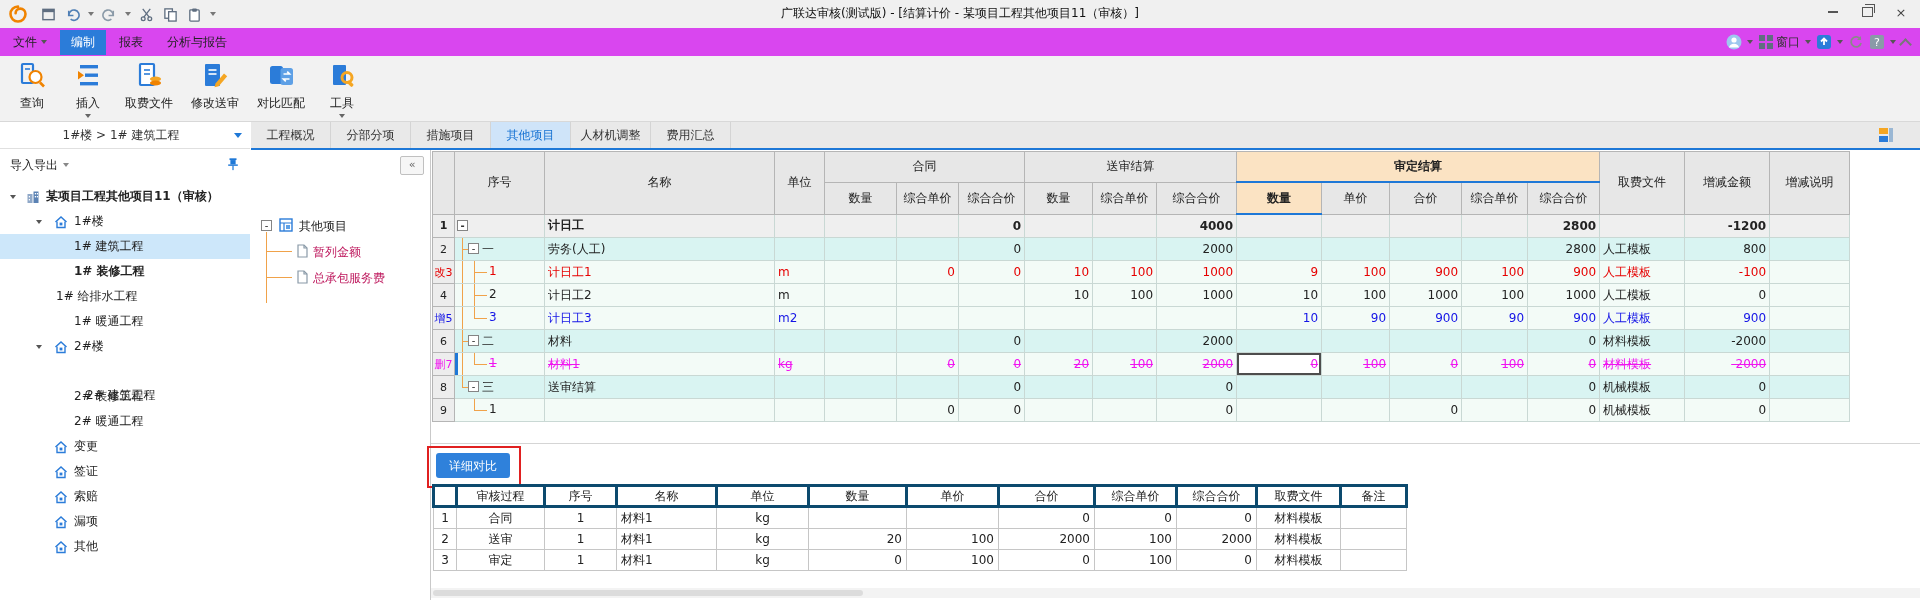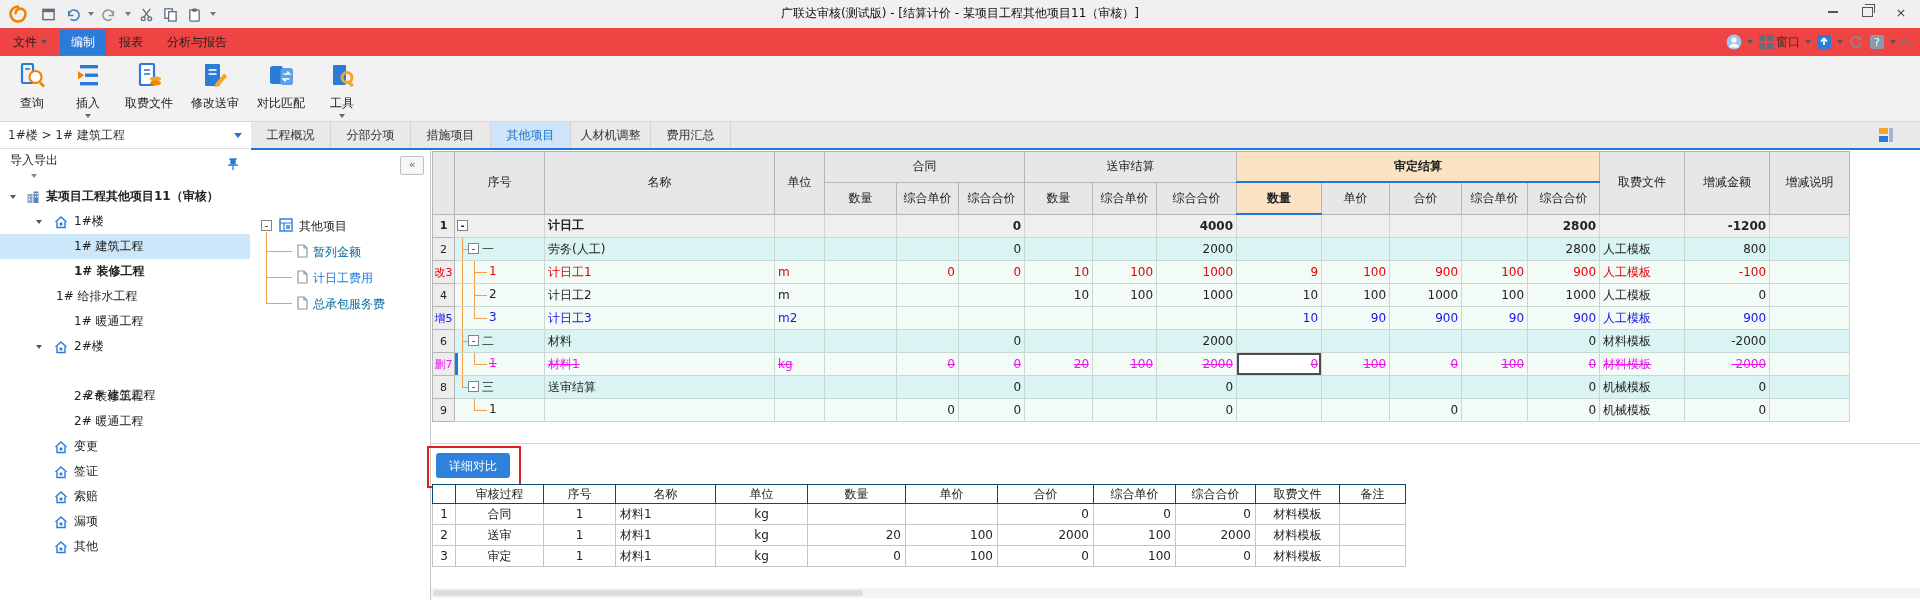--- a/index.html
+++ b/index.html
@@ -11,42 +11,42 @@
   #quick{left:40px;top:4px;height:20px;display:flex;align-items:center;gap:7px;}
   .qicon{width:17px;height:17px;display:flex;align-items:center;justify-content:center;}
   .qicon svg{width:15px;height:15px;}
   #title-text{left:0;top:0;width:1920px;height:26px;text-align:center;line-height:26px;color:#111;}
   #wincontrols{right:2px;top:0;display:flex;}
   .winbtn{width:34px;height:24px;display:flex;align-items:center;justify-content:center;color:#444;font-size:13px;}
   .minbar{width:10px;height:2px;background:#555;}
   .restore{width:9px;height:8px;border:1px solid #555;position:relative;background:#f0f0f0;}
   .restore:before{content:'';position:absolute;left:2px;top:-4px;width:9px;height:8px;border:1px solid #555;border-bottom:none;border-left:none;}
   
-  #menubar{left:0;top:28px;width:1920px;height:28px;background:#ef4444;display:flex;align-items:center;}
+  #menubar{left:0;top:28px;width:1920px;height:28px;background:#d946ef;display:flex;align-items:center;}
   .mitem{padding:4px 11px;margin-left:2px;display:flex;align-items:center;gap:4px;color:#222;}
   .mitem.active{background:#2b7cd9;color:#fff;}
   .caret{width:0;height:0;border-left:4px solid transparent;border-right:4px solid transparent;border-top:5px solid #555;display:inline-block;}
   .caret.blue{border-top-color:#1e78d7;}
   .caret.sm{border-left-width:3px;border-right-width:3px;border-top-width:4px;}
   #menuright{position:absolute;right:10px;top:30px;display:flex;align-items:center;gap:5px;height:24px;}
   .ricon{display:flex;align-items:center;gap:2px;color:#333;}
   .ricon svg{width:16px;height:16px;}
   .chev{width:7px;height:7px;border-left:2px solid #777;border-top:2px solid #777;transform:rotate(45deg);margin-top:4px;}
   
   #toolbar{left:0;top:56px;width:1920px;height:66px;background:#f2f2f2;border-bottom:1px solid #d8d8d8;display:flex;align-items:flex-start;padding-left:4px;box-sizing:border-box;}
   .tbtn{display:flex;flex-direction:column;align-items:center;padding:6px 9px 2px 9px;min-width:38px;}
   .tbtn svg{width:27px;height:27px;}
   .tbtn .tlabel{margin-top:3px;color:#222;}
   
   #content{left:0;top:122px;width:1920px;height:478px;}
   #left-panel{left:0;top:0;width:251px;height:478px;background:#fff;border-right:1px solid #d9d9d9;}
   #breadcrumb-row{left:0;top:0;width:250px;height:27px;border-bottom:1px solid #e0e0e0;display:flex;align-items:center;padding:0 8px;box-sizing:border-box;}
-  #breadcrumb{flex:1;color:#333;white-space:nowrap;overflow:hidden;}
+  #breadcrumb{flex:1;color:#333;white-space:nowrap;overflow:hidden;text-align:center;}
   #importexport-row{left:0;top:27px;width:250px;height:32px;display:flex;align-items:center;padding:0 10px;box-sizing:border-box;}
-  #importexport{display:flex;align-items:center;gap:5px;flex-direction:column;}
+  #importexport{display:flex;align-items:center;gap:5px;}
   #pin{margin-left:auto;}
   #left-tree{left:0;top:62px;width:250px;bottom:0;}
   .trow{height:25px;display:flex;align-items:center;position:relative;white-space:nowrap;}
   .trow.selected{background:#cde7fa;}
   .trow .tcaret{position:absolute;}
   .trow .ticon{position:absolute;width:14px;height:14px;}
   .ticon svg{width:14px;height:14px;}
   .trow .tlabel2{position:absolute;color:#222;}
   .trow.root .tlabel2{font-weight:600;}
   
@@ -59,21 +59,21 @@
   #collapse-btn{position:absolute;right:6px;top:6px;width:22px;height:17px;border:1px solid #c0c0c0;background:#f6f6f6;border-radius:2px;color:#666;text-align:center;line-height:15px;font-size:11px;}
   #mid-root{position:absolute;left:0;top:64px;height:24px;width:179px;}
   #mid-root .xbox{position:absolute;left:10px;top:6px;}
   #mid-root .ticon{position:absolute;left:28px;top:4px;}
   #mid-root .tlabel2{position:absolute;left:48px;top:4px;}
   #mid-kids{position:absolute;left:0;top:88px;width:179px;}
   #mid-kids:before{content:'';position:absolute;left:15px;top:-6px;height:71px;border-left:1px solid #f0a24a;}
   .mrow{height:26px;position:relative;}
   .mrow:before{content:'';position:absolute;left:15px;top:13px;width:26px;border-top:1px solid #f0a24a;}
   .mrow .ticon{position:absolute;left:44px;top:6px;}
-  .mrow .tlabel2{position:absolute;left:62px;top:6px;color:#0369a1;}
+  .mrow .tlabel2{position:absolute;left:62px;top:6px;color:#be185d;}
   .mrow.selected .tlabel2{color:#1e78d7;}
   
   #main{left:431px;top:28px;width:1489px;height:450px;background:#fff;}
   table{border-collapse:collapse;table-layout:fixed;}
   #grid{position:absolute;left:1px;top:1px;background:#fff;}
   #grid th{background:#e7e7e7;border:1px solid #b5b5b5;font-weight:normal;padding:0 2px;font-size:12px;color:#222;overflow:hidden;white-space:nowrap;}
   #grid thead tr:nth-child(1) th{height:29px;}
   #grid thead tr:nth-child(2) th{height:30px;}
   #grid th.hd-peach{background:#fbe3c3;border-bottom:2px solid #1e78d7;font-weight:bold;}
   #grid th.hd-sel{background:#fbe3c3;border-bottom:2px solid #1e78d7;font-weight:bold;}
@@ -93,21 +93,21 @@
   .rowbar{position:absolute;left:0;top:0;bottom:0;width:3px;background:#1e78d7;}
   .xbox{display:inline-block;width:11px;height:11px;line-height:9px;border:1px solid #848484;background:#fff;font-size:10px;text-align:center;vertical-align:middle;color:#333;box-sizing:border-box;}
   .vline{position:absolute;width:0;border-left:1px solid #f0a24a;}
   .hstub{position:absolute;height:0;border-top:1px solid #f0a24a;}
   .seqtxt{position:absolute;top:3px;}
   
   #splitter{left:431px;top:443px;width:1489px;height:1px;background:#d5d5d5;}
   #annotation{left:427px;top:446px;width:90px;height:38px;border:2px solid #e02020;}
   #compare-btn{left:436px;top:453px;width:74px;height:25px;background:#2f81db;color:#fff;border:none;border-radius:3px;font-size:12px;line-height:25px;text-align:center;font-family:inherit;}
   #dgrid{position:absolute;left:432px;top:484px;background:#fff;}
-  #dgrid th{background:#fff;border:1px solid #0c4a6e;font-weight:normal;height:18px;padding:0 3px;color:#222;white-space:nowrap;overflow:hidden;}
+  #dgrid th{background:#fff;border:3px solid #0c4a6e;font-weight:normal;height:18px;padding:0 3px;color:#222;white-space:nowrap;overflow:hidden;}
   #dgrid td{border:1px solid #c6c6c6;height:20px;padding:0 4px;white-space:nowrap;overflow:hidden;background:#fff;}
   #dgrid td.c{text-align:center;} #dgrid td.r{text-align:right;}
   #hscroll{left:431px;top:588px;width:1489px;height:10px;background:#f3f3f3;}
   #hscroll .thumb{position:absolute;left:2px;top:2px;width:430px;height:6px;background:#dcdcdc;border-radius:3px;}
 </style>
 </head>
 <body>
 
 <div id="titlebar" class="abs">
   <div id="logo" class="abs">
@@ -434,27 +434,20 @@
       </span>
       <span class="tlabel2">其他项目</span>
     </div>
     <div id="mid-kids">
         <div class="mrow">
           <span class="ticon"><svg viewBox="0 0 14 14">
               <path d="M3 1h6l3 3v9H3z" fill="#fff" stroke="#8a9aa8" stroke-width="1.2"></path>
               <path d="M9 1v3h3" fill="none" stroke="#8a9aa8" stroke-width="1.2"></path>
             </svg></span>
           <span class="tlabel2">暂列金额</span>
-        </div>
-        <div class="mrow selected">
-          <span class="ticon"><svg viewBox="0 0 14 14">
-              <path d="M3 1h6l3 3v9H3z" fill="#fff" stroke="#8a9aa8" stroke-width="1.2"></path>
-              <path d="M9 1v3h3" fill="none" stroke="#8a9aa8" stroke-width="1.2"></path>
-            </svg></span>
-          <span class="tlabel2">计日工费用</span>
         </div>
         <div class="mrow">
           <span class="ticon"><svg viewBox="0 0 14 14">
               <path d="M3 1h6l3 3v9H3z" fill="#fff" stroke="#8a9aa8" stroke-width="1.2"></path>
               <path d="M9 1v3h3" fill="none" stroke="#8a9aa8" stroke-width="1.2"></path>
             </svg></span>
           <span class="tlabel2">总承包服务费</span>
         </div>
       </div>
   </div>

